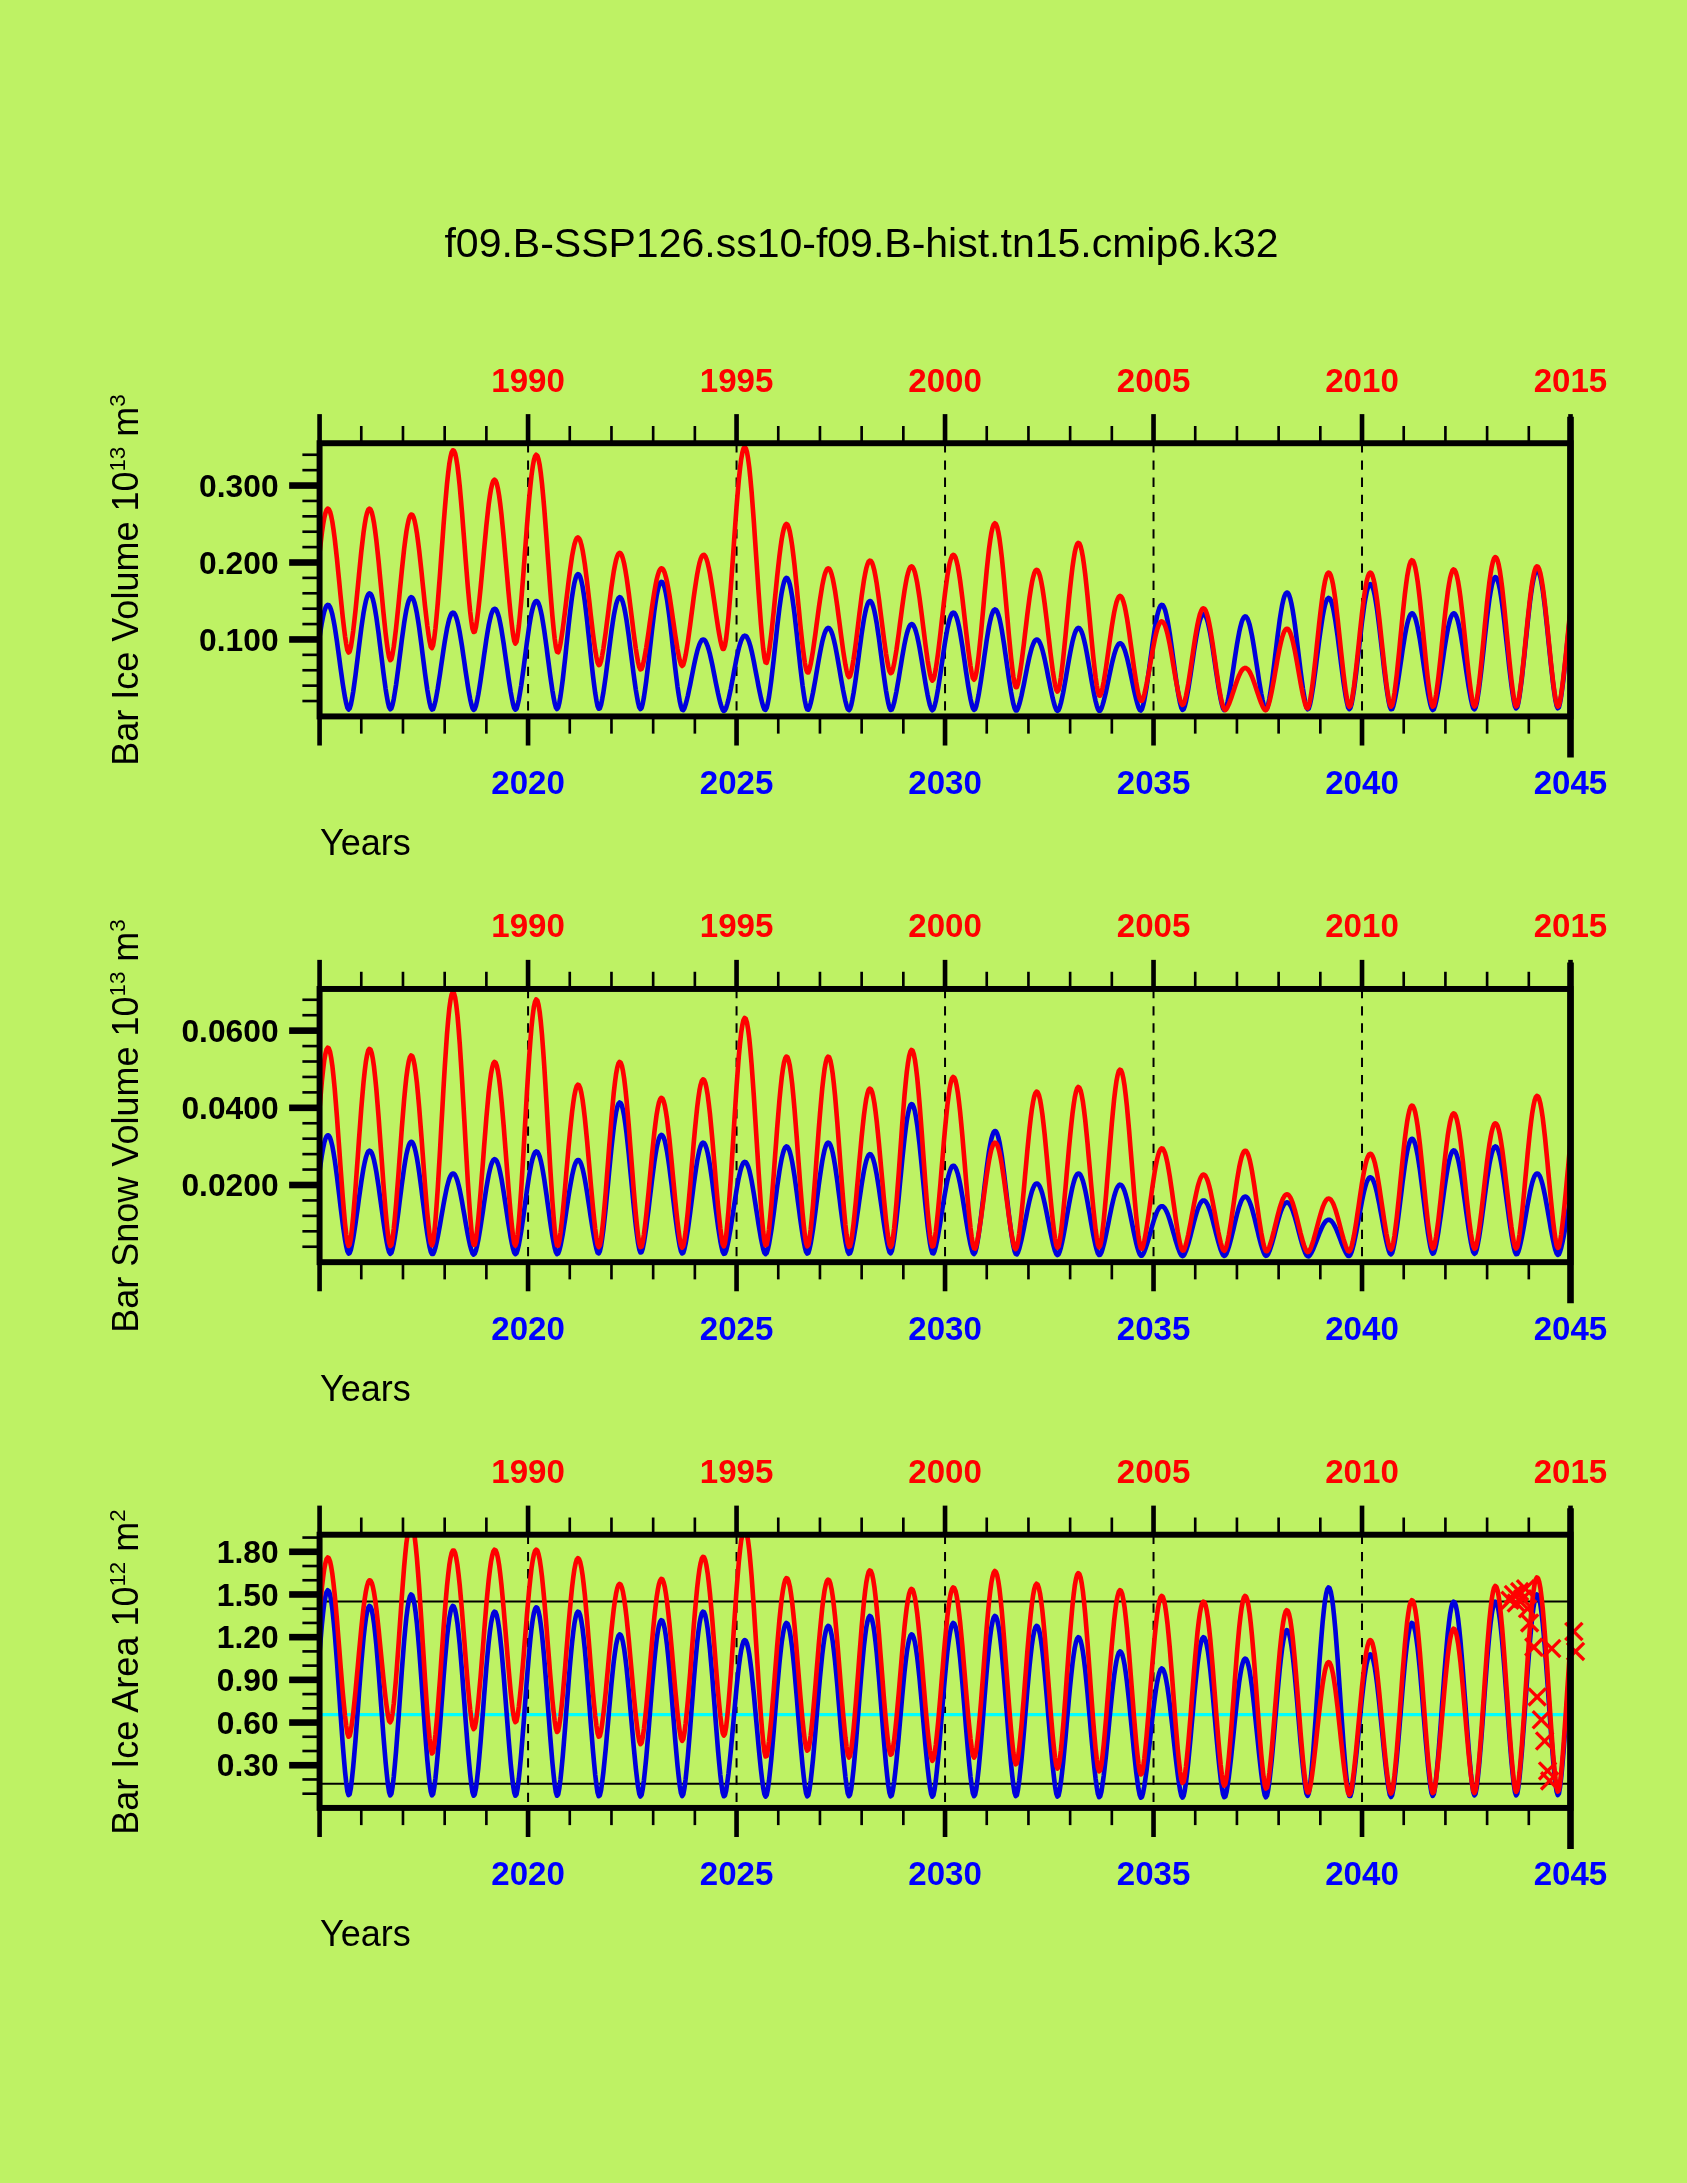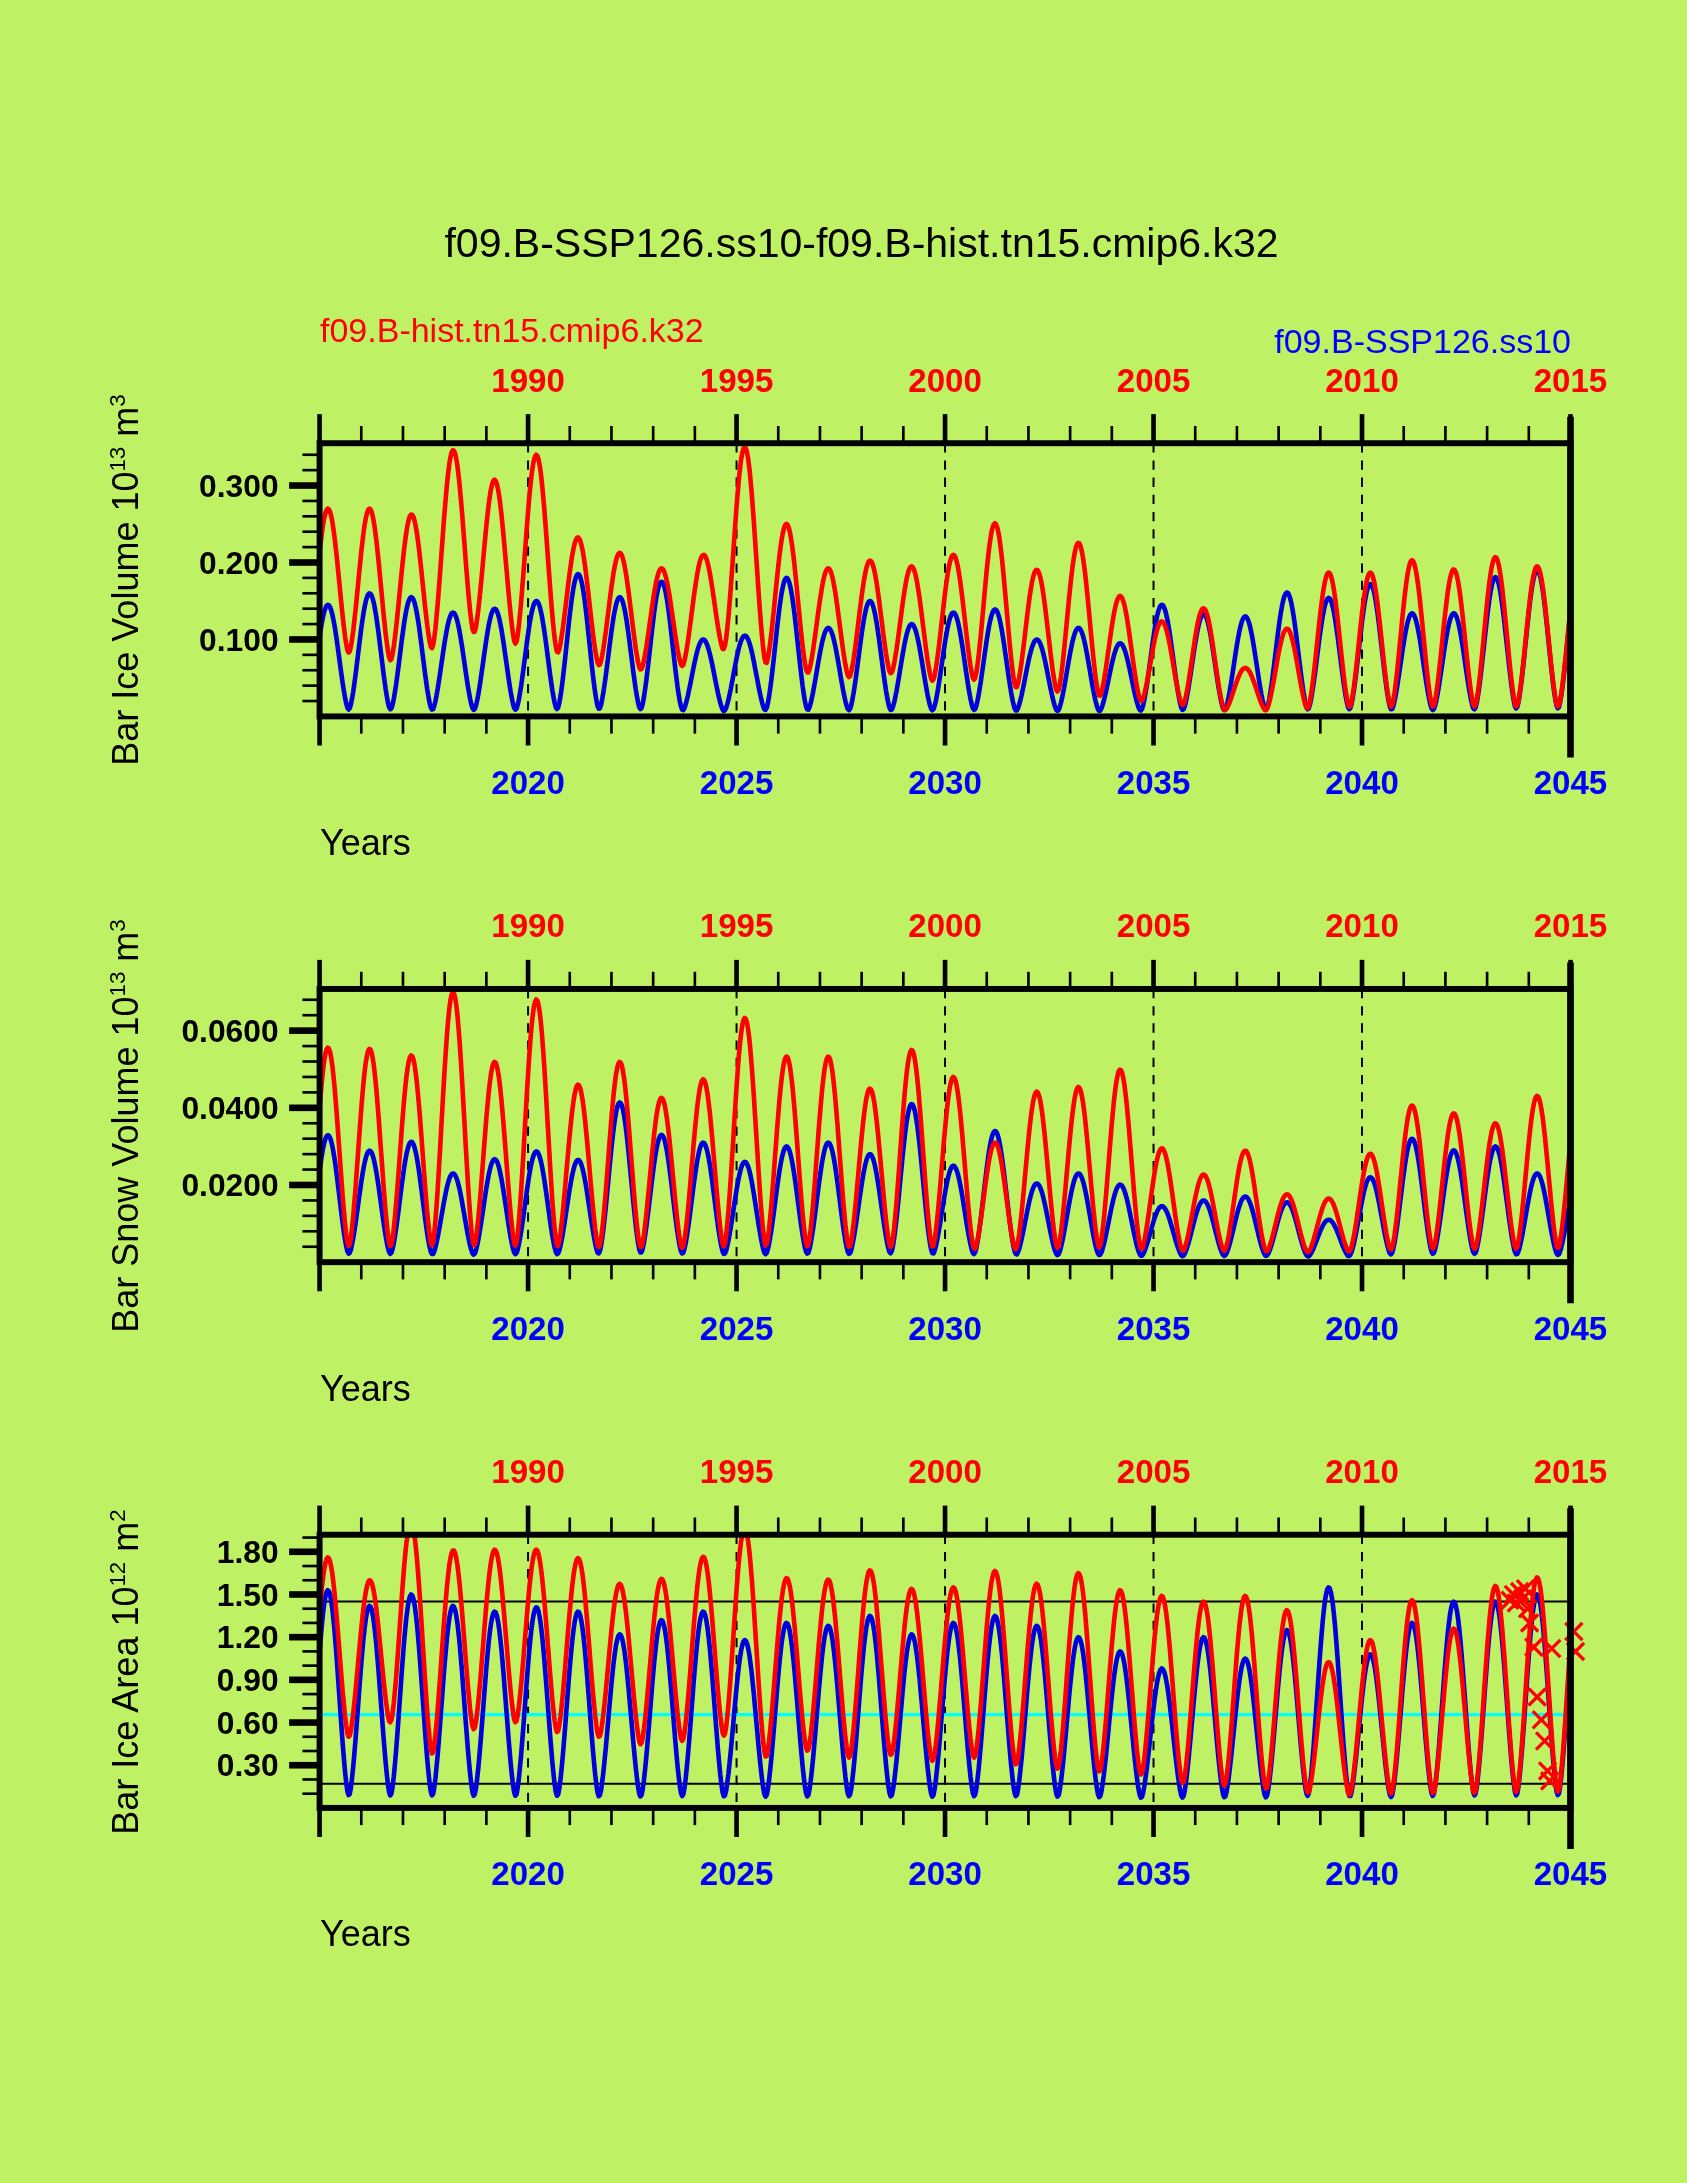--- a/index.html
+++ b/index.html
@@ -12,22 +12,20 @@
   .ylabel{font-size:36px;color:#000;white-space:nowrap;transform:translate(-50%,-50%) rotate(-90deg);}
   .ylabel sup{font-size:0.62em;}
   .xcap{left:320px;width:1251px;text-align:left;font-size:36px;color:#000;}
   svg{position:absolute;top:0;left:0;}
 </style>
 </head>
 <body>
 <div id="page">
 
 <div class="abs" id="figure-title">f09.B-SSP126.ss10-f09.B-hist.tn15.cmip6.k32</div>
-<div class="abs" id="legend-red">f09.B-hist.tn15.cmip6.k32</div>
-<div class="abs" id="legend-blue">f09.B-SSP126.ss10</div>
 
 <div class="abs ylabel" id="ylabel-0" style="left:126px;top:580px;"><span>Bar Ice Volume 10</span><sup>13</sup><span> m</span><sup>3</sup></div>
 <div class="abs ylabel" id="ylabel-1" style="left:126px;top:1126px;"><span>Bar Snow Volume 10</span><sup>13</sup><span> m</span><sup>3</sup></div>
 <div class="abs ylabel" id="ylabel-2" style="left:126px;top:1672px;"><span>Bar Ice Area 10</span><sup>12</sup><span> m</span><sup>2</sup></div>
 
 <div class="abs xcap" style="top:822px;">Years</div>
 <div class="abs xcap" style="top:1368px;">Years</div>
 <div class="abs xcap" style="top:1913px;">Years</div>
 
 <svg id="plot-svg" width="1687" height="2183" viewBox="0 0 2550 3300">

